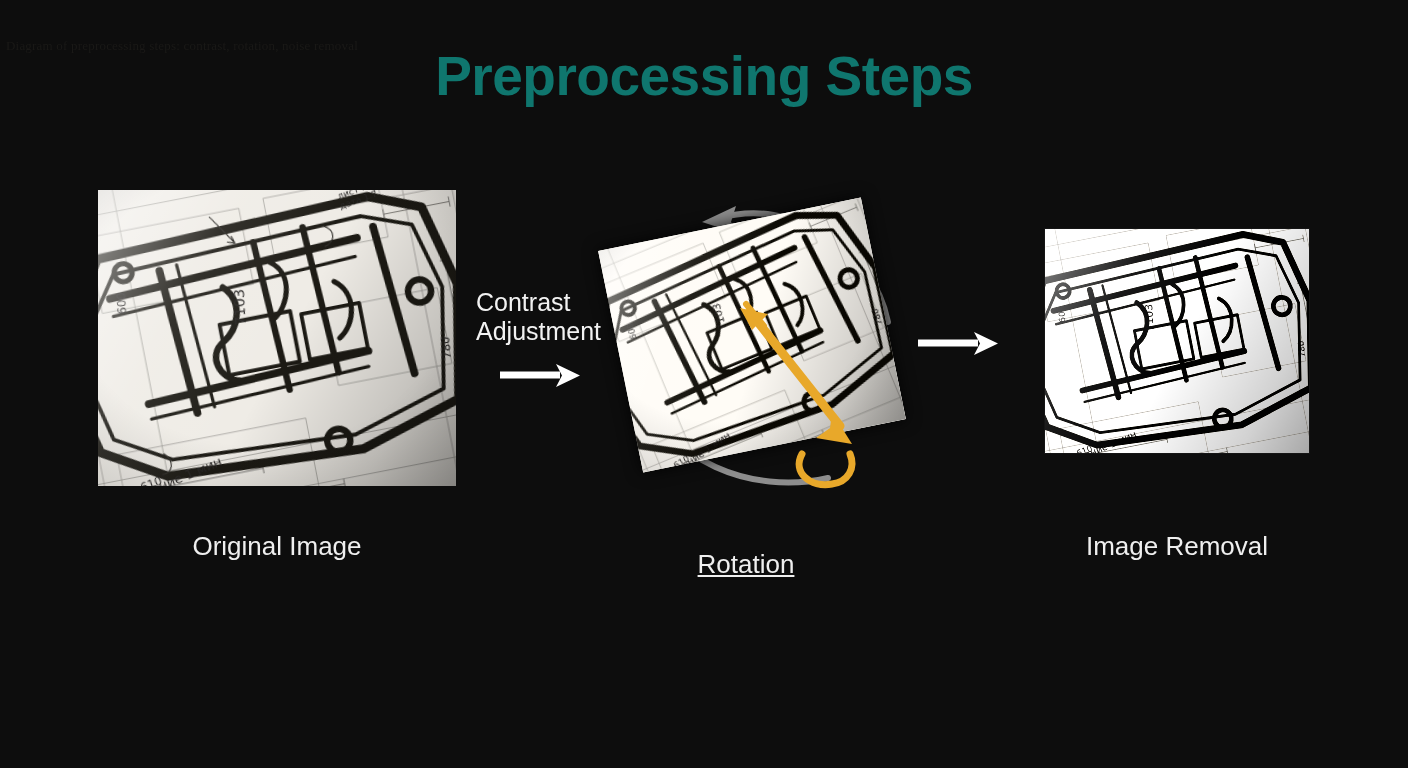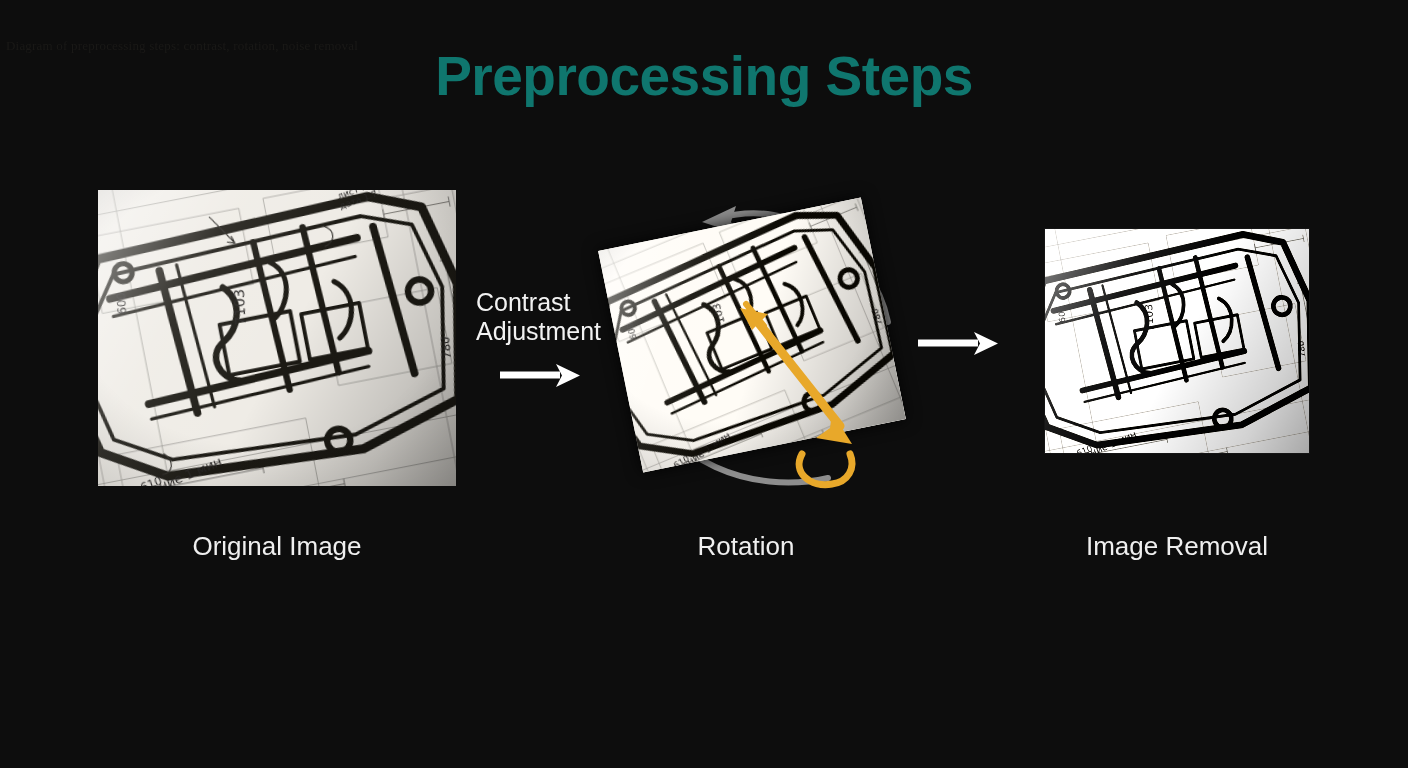--- a/index.html
+++ b/index.html
@@ -143,21 +143,21 @@
   
   .caption {
     position: absolute;
     text-align: center;
     font-size: 26px;
     color: #efefef;
     font-weight: 400;
     white-space: nowrap;
   }
   #caption-original { left: 98px;  top: 531px; width: 358px; }
-  #caption-rotation { left: 600px; top: 531px; width: 292px; }
+  #caption-rotation { left: 600px; top: 549px; width: 292px; text-decoration: underline; }
   #caption-noise    { left: 1044px;top: 531px; width: 266px; }
 </style>
 </head>
 <body>
 
 <div id="slide">
 
   <div class="alt-caption">Diagram of preprocessing steps: contrast, rotation, noise removal</div>
 
   <div class="slide-title">Preprocessing Steps</div>

